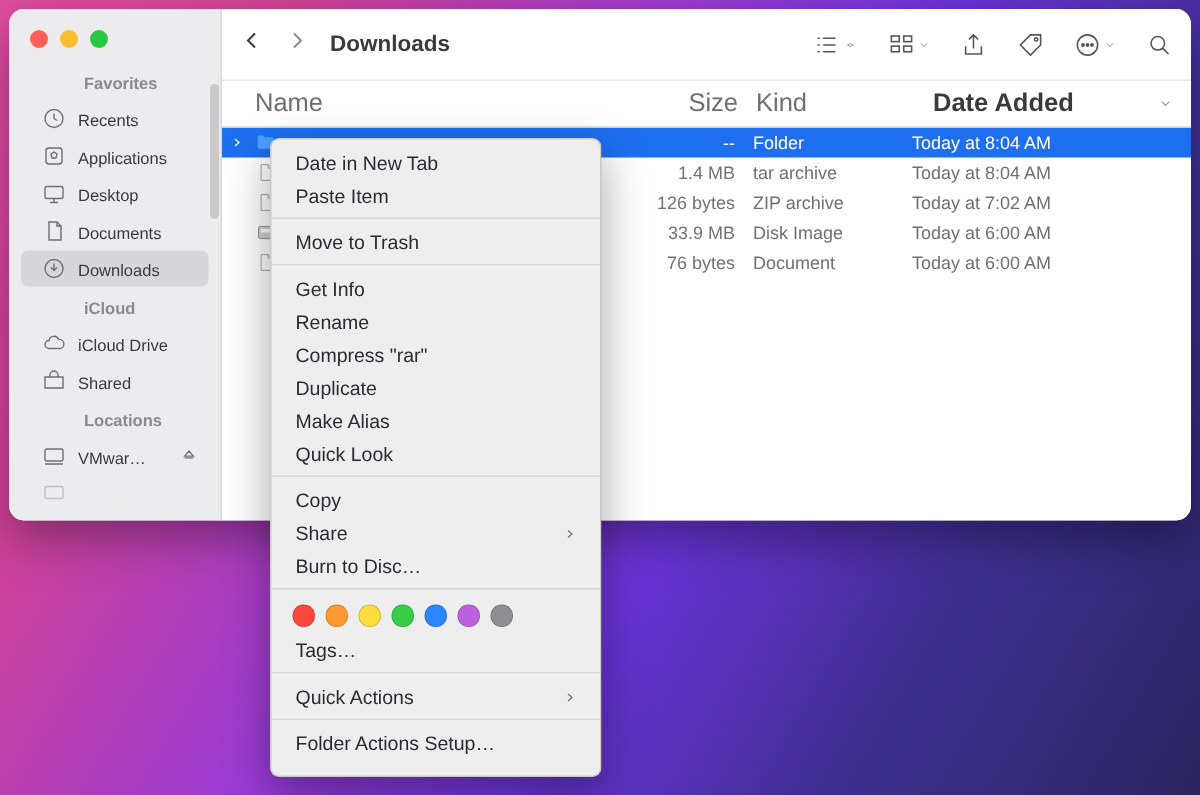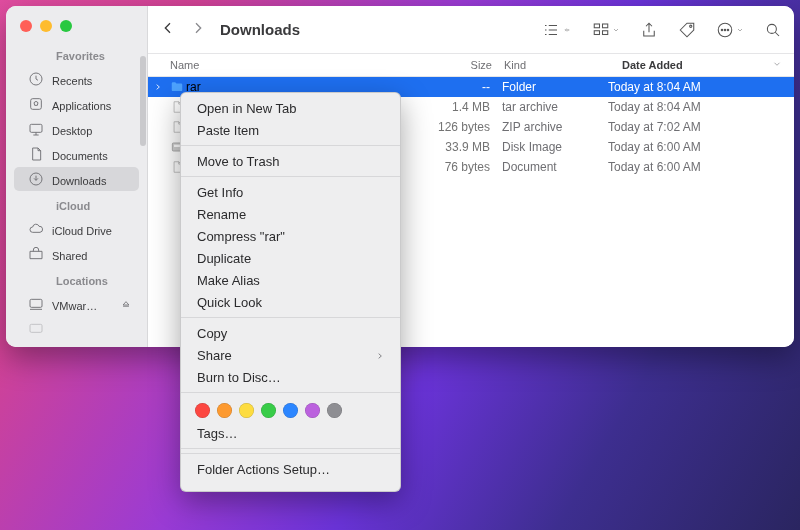--- a/index.html
+++ b/index.html
@@ -41,21 +41,21 @@
   .nav-group { display:flex; gap:14px; color:#8a8a8e; }
   .nav-group svg { width:16px; height:16px; stroke:#8a8a8e; fill:none; stroke-width:2; }
   .nav-group .en svg { stroke:#3a3a3c; }
   .title { font-size:15px; font-weight:600; color:#3a3a3c; margin-left:4px; }
   .tool-spacer { flex:1; }
   .tool-cluster { display:flex; align-items:center; gap:20px; color:#555; }
   .tool-cluster .tb { display:flex; align-items:center; gap:2px; }
   .tool-cluster svg { width:18px; height:18px; stroke:#555; fill:none; stroke-width:1.4; }
 
   .header-row {
-    display:flex; align-items:center; font-size:11px; color:#6f6f73;
+    display:flex; align-items:center; font-size:17px; color:#6f6f73;
     border-bottom:1px solid #e5e5e7; padding: 5px 0 5px 22px; background:#fff;
   }
   .col-name { width: 246px; }
   .col-size { width: 88px; text-align:right; padding-right:12px;}
   .col-kind { width: 118px; }
   .col-date { flex:1; font-weight:600; color:#3a3a3c; }
   .sort-chev { float:right; margin-right:12px; }
   .sort-chev svg { width:10px; height:10px; stroke:#9a9a9e; fill:none; stroke-width:2;}
 
   .file-rows { flex:1; overflow:hidden; }
@@ -334,21 +334,21 @@
           <span class="size">76 bytes</span>
           <span class="kind">Document</span>
           <span class="date">Today at 6:00 AM</span>
         </div>
       </div>
   </div>
 </div>
 
 <div class="ctx">
   <div class="mi">
-      <span>Open in New Tab</span>
+      <span>Date in New Tab</span>
     </div>
   <div class="mi">
       <span>Paste Item</span>
     </div>
   <div class="sep"></div>
   <div class="mi">
       <span>Move to Trash</span>
     </div>
   <div class="sep"></div>
   <div class="mi">
@@ -389,18 +389,24 @@
       <div class="tagdot" style="background: rgb(253, 220, 64);"></div>
       <div class="tagdot" style="background: rgb(56, 204, 72);"></div>
       <div class="tagdot" style="background: rgb(44, 134, 255);"></div>
       <div class="tagdot" style="background: rgb(187, 97, 222);"></div>
       <div class="tagdot" style="background: rgb(142, 142, 147);"></div>
     </div>
   <div class="mi">
       <span>Tags…</span>
     </div>
   <div class="sep"></div>
+  <div class="mi">
+      <span>Quick Actions</span>
+      <span class="arrow"><svg viewBox="0 0 24 24">
+          <path d="M8 5l8 7-8 7"></path>
+        </svg></span>
+    </div>
   <div class="sep"></div>
   <div class="mi">
       <span>Folder Actions Setup…</span>
     </div>
   <div class="mi"></div>
 </div>
 
 </body></html>

